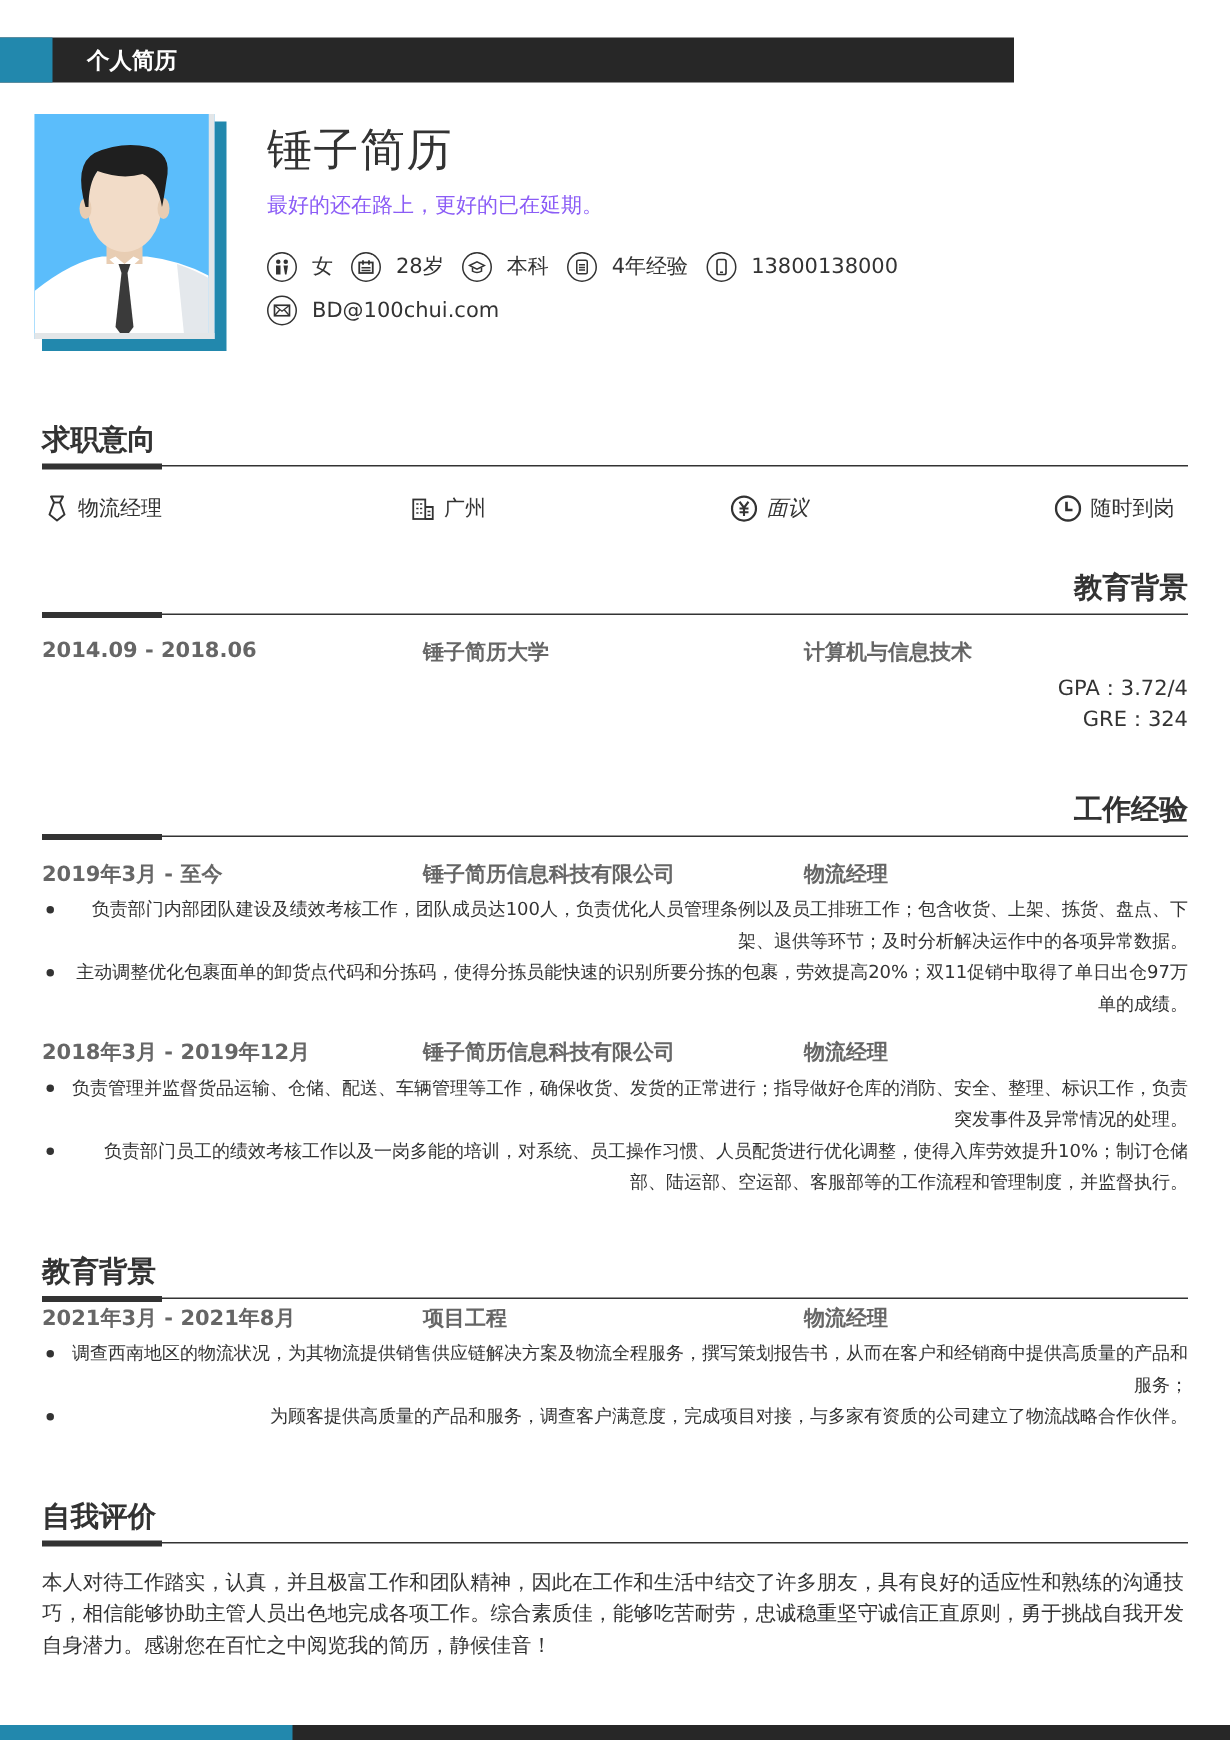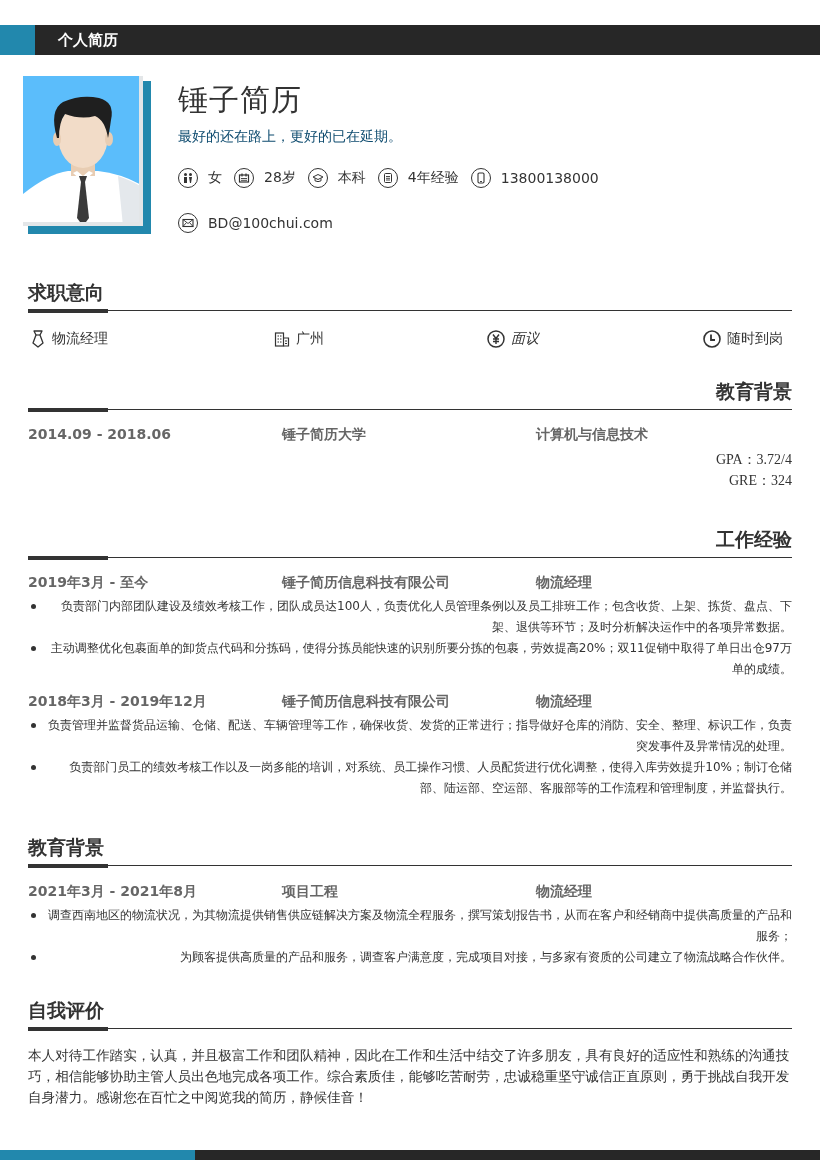--- a/index.html
+++ b/index.html
@@ -1,51 +1,51 @@
 <!DOCTYPE html>
 <html><head>
 <meta charset="utf-8">
 <style>
   * { box-sizing: border-box; margin: 0; padding: 0; }
   html, body { width: 820px; height: 1160px; background: #fff; overflow: hidden; }
   body { font-family: "DejaVu Sans", "Liberation Sans", sans-serif; color: #333; position: relative; }
 
-  .top-bar { position: absolute; left: 0; top: 25px; width: 820px; height: 30px; background: #272727; }
+  .top-bar { position: absolute; left: 0; top: 25px; width: 676px; height: 30px; background: #272727; }
   .top-bar .accent { position: absolute; left: 0; top: 0; width: 35px; height: 30px; background: #2288ad; }
   .top-bar .title { position: absolute; left: 58px; top: 0; line-height: 30px; color: #fff; font-size: 15px; font-weight: bold; }
 
   .photo-wrap { position: absolute; left: 23px; top: 76px; width: 128px; height: 158px; }
   .photo-shadow { position: absolute; left: 5px; top: 5px; width: 123px; height: 153px; background: #2288ad; }
   .photo { position: absolute; left: 0; top: 0; width: 120px; height: 150px; background: #5bbdfb; overflow: hidden; border-right: 4px solid #e3e6e8; border-bottom: 4px solid #e3e6e8; }
 
   .name { position: absolute; left: 178px; top: 80px; font-size: 30px; color: #333; font-weight: normal; letter-spacing: 1px; }
-  .motto { position: absolute; left: 178px; top: 128px; font-size: 14px; color: #0c4a6e; }
+  .motto { position: absolute; left: 178px; top: 128px; font-size: 14px; color: #8b5cf6; }
   .info-row { position: absolute; left: 178px; display: flex; align-items: center; font-size: 14px; color: #333; }
   .info-row.r1 { top: 168px; }
-  .info-row.r2 { top: 213px; text-align: right; }
+  .info-row.r2 { top: 197px; text-align: right; }
   .info-item { display: flex; align-items: center; margin-right: 12px; }
   .circ-icon { width: 20px; height: 20px; border: 1.3px solid #333; border-radius: 50%; display: inline-flex; align-items: center; justify-content: center; margin-right: 10px; }
   .circ-icon svg { width: 12px; height: 12px; }
 
   .section { position: absolute; left: 28px; width: 764px; }
   .sec-head { position: relative; height: 30px; border-bottom: 1.5px solid #333; }
   .sec-head .sec-title { font-size: 19px; font-weight: bold; color: #333; line-height: 26px; font-family: Liberation Mono, monospace; }
   .sec-head .bar { position: absolute; left: 0; bottom: -3px; width: 80px; height: 4px; background: #333; }
 
   .intent-row { position: absolute; top: 330px; left: 28px; width: 764px; height: 20px; font-size: 14px; color: #333; }
   .intent { position: absolute; top: 0; display: flex; align-items: center; }
   .intent svg { margin-right: 6px; }
 
   .meta-row { position: relative; height: 20px; font-size: 14px; font-weight: bold; color: #666; }
   .meta-row span { position: absolute; top: 0; }
   .meta-row .c1 { left: 0; }
   .meta-row .c2 { left: 254px; }
   .meta-row .c3 { left: 508px; }
 
-  .plain { font-size: 14px; color: #333; line-height: 21px; font-family: Liberation Serif, serif; }
+  .plain { font-size: 14px; color: #333; line-height: 21px; }
   ul.bullets { list-style: none; font-size: 12px; color: #333; line-height: 21px; }
   ul.bullets li { position: relative; padding-left: 20px; }
   ul.bullets li::before { content: ""; position: absolute; left: 3px; top: 8px; width: 5px; height: 5px; border-radius: 50%; background: #333; }
 
   .bottom-bar { position: absolute; left: 0; top: 1150px; width: 820px; height: 10px; background: #272727; }
   .bottom-bar .accent { position: absolute; left: 0; top: 0; width: 195px; height: 10px; background: #2288ad; }
 </style>
 </head>
 <body>
 
@@ -212,21 +212,21 @@
     <li>负责管理并监督货品运输、仓储、配送、车辆管理等工作，确保收货、发货的正常进行；指导做好仓库的消防、安全、整理、标识工作，负责突发事件及异常情况的处理。</li>
     <li>负责部门员工的绩效考核工作以及一岗多能的培训，对系统、员工操作习惯、人员配货进行优化调整，使得入库劳效提升10%；制订仓储部、陆运部、空运部、客服部等的工作流程和管理制度，并监督执行。</li>
   </ul>
 </div>
 
 <div class="section" style="top:836px;">
   <div class="sec-head">
     <div class="sec-title">教育背景</div>
     <div class="bar"></div>
   </div>
-  <div class="meta-row" style="margin-top:17px;">
+  <div class="meta-row" style="margin-top:4px;">
     <span class="c1">2021年3月 - 2021年8月</span>
     <span class="c2">项目工程</span>
     <span class="c3">物流经理</span>
   </div>
   <ul class="bullets" style="margin-top:2px;text-align:right;">
     <li>调查西南地区的物流状况，为其物流提供销售供应链解决方案及物流全程服务，撰写策划报告书，从而在客户和经销商中提供高质量的产品和服务；</li>
     <li>为顾客提供高质量的产品和服务，调查客户满意度，完成项目对接，与多家有资质的公司建立了物流战略合作伙伴。</li>
   </ul>
 </div>
 

